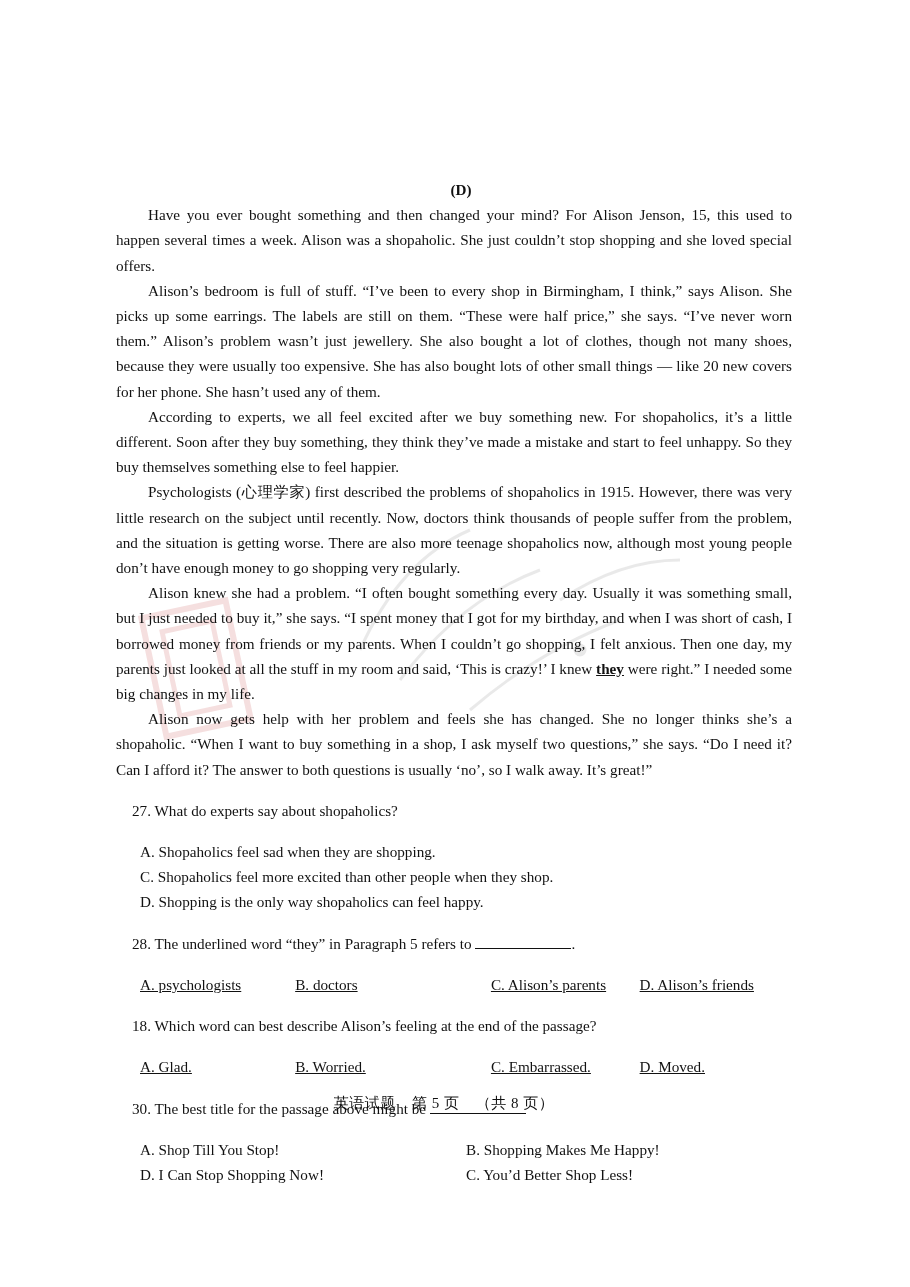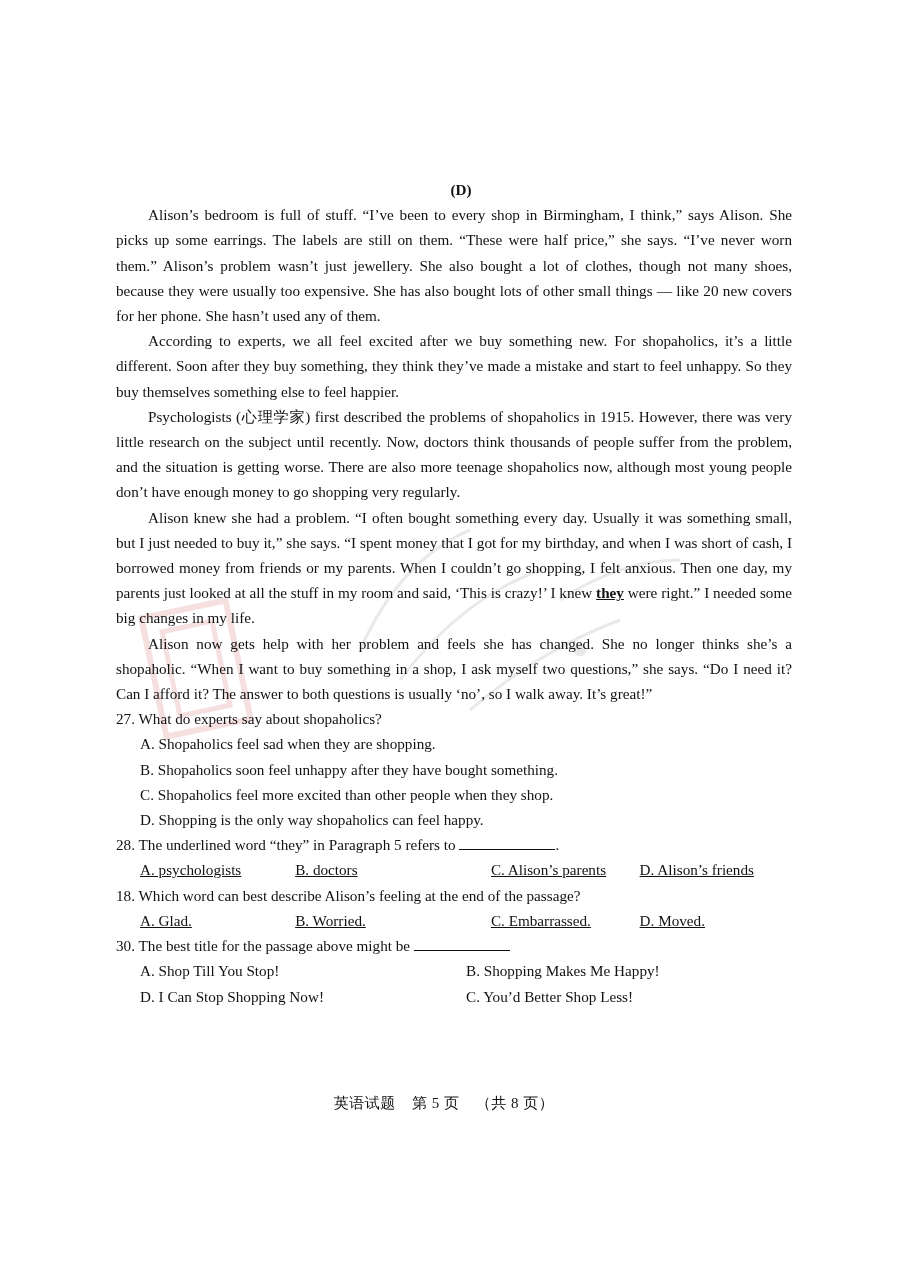--- a/index.html
+++ b/index.html
@@ -11,21 +11,21 @@
     .page { position: absolute; left: 0; top: 0; width: 910px; height: 1287px; }
     .content {
       position: absolute; left: 116px; top: 177px; width: 676px;
       font-size: 15.2px; line-height: 25.2px;
     }
     .section-title {
       text-align: center; font-weight: bold; margin-left: 14px;
     }
     .para { text-align: justify; text-indent: 32px; margin: 0; }
     .u-they { font-weight: bold; text-decoration: underline; }
-    .question { margin: 0; }
+    .question { margin: 16px; }
     .opts { display: flex; padding-left: 24px; }
     .opts4 .opt { width: 165px; text-decoration: underline; }
     .opts4 .opt:nth-child(1) { width: 168px; }
     .opts4 .opt:nth-child(2) { width: 160px; }
     .opts4 .opt:nth-child(3) { width: 161px; margin-left: 48px; }
     .opts2 .opt { width: 328px; }
     .opt-col { padding-left: 24px; }
     .blank { display: inline-block; width: 96px; border-bottom: 1px solid #111; height: 17px; vertical-align: baseline; }
     .footer {
       position: absolute; top: 1094px; left: 0; width: 844px; text-align: center;
@@ -57,30 +57,30 @@
       <path d="M260 200 q60 -80 140 -110"></path>
       <path d="M330 230 q70 -60 150 -90"></path>
       <path d="M420 120 q60 -40 120 -40"></path>
       <circle cx="440" cy="170" r="5" fill="#8a8a8a"></circle>
     </g>
   </svg>
 
   <div class="content">
     <div class="section-title">(D)</div>
 
+    <p class="para">Have you ever bought something and then changed your mind? For Alison Jenson, 15, this used to happen several times a week. Alison was a shopaholic. She just couldn’t stop shopping and she loved special offers.</p>
     <p class="para">Alison’s bedroom is full of stuff. “I’ve been to every shop in Birmingham, I think,” says Alison. She picks up some earrings. The labels are still on them. “These were half price,” she says. “I’ve never worn them.” Alison’s problem wasn’t just jewellery. She also bought a lot of clothes, though not many shoes, because they were usually too expensive. She has also bought lots of other small things — like 20 new covers for her phone. She hasn’t used any of them.</p>
     <p class="para">According to experts, we all feel excited after we buy something new. For shopaholics, it’s a little different. Soon after they buy something, they think they’ve made a mistake and start to feel unhappy. So they buy themselves something else to feel happier.</p>
     <p class="para">Psychologists (心理学家) first described the problems of shopaholics in 1915. However, there was very little research on the subject until recently. Now, doctors think thousands of people suffer from the problem, and the situation is getting worse. There are also more teenage shopaholics now, although most young people don’t have enough money to go shopping very regularly.</p>
     <p class="para"><span>Alison knew she had a problem. “I often bought something every day. Usually it was something small, but I just needed to buy it,” she says. “I spent money that I got for my birthday, and when I was short of cash, I borrowed money from friends or my parents. When I couldn’t go shopping, I felt anxious. Then one day, my parents just looked at all the stuff in my room and said, ‘This is crazy!’ I knew </span><span class="u-they">they</span><span> were right.” I needed some big changes in my life.</span></p>
     <p class="para">Alison now gets help with her problem and feels she has changed. She no longer thinks she’s a shopaholic. “When I want to buy something in a shop, I ask myself two questions,” she says. “Do I need it? Can I afford it? The answer to both questions is usually ‘no’, so I walk away. It’s great!”</p>
 
     <div>
       <p class="question">27. What do experts say about shopaholics?</p>
       <div class="opt-col">A. Shopaholics feel sad when they are shopping.</div>
-      <div class="opt-col">B. Shopaholics soon feel unhappy after they have bought something.</div>
       <div class="opt-col">C. Shopaholics feel more excited than other people when they shop.</div>
       <div class="opt-col">D. Shopping is the only way shopaholics can feel happy.</div>
     </div>
 
     <div>
       <p class="question"><span>28. The underlined word “they” in Paragraph 5 refers to</span> <span class="blank"></span><span>.</span></p>
       <div class="opts opts4">
         <span class="opt">A. psychologists</span>
         <span class="opt">B. doctors</span>
         <span class="opt">C. Alison’s parents</span>

